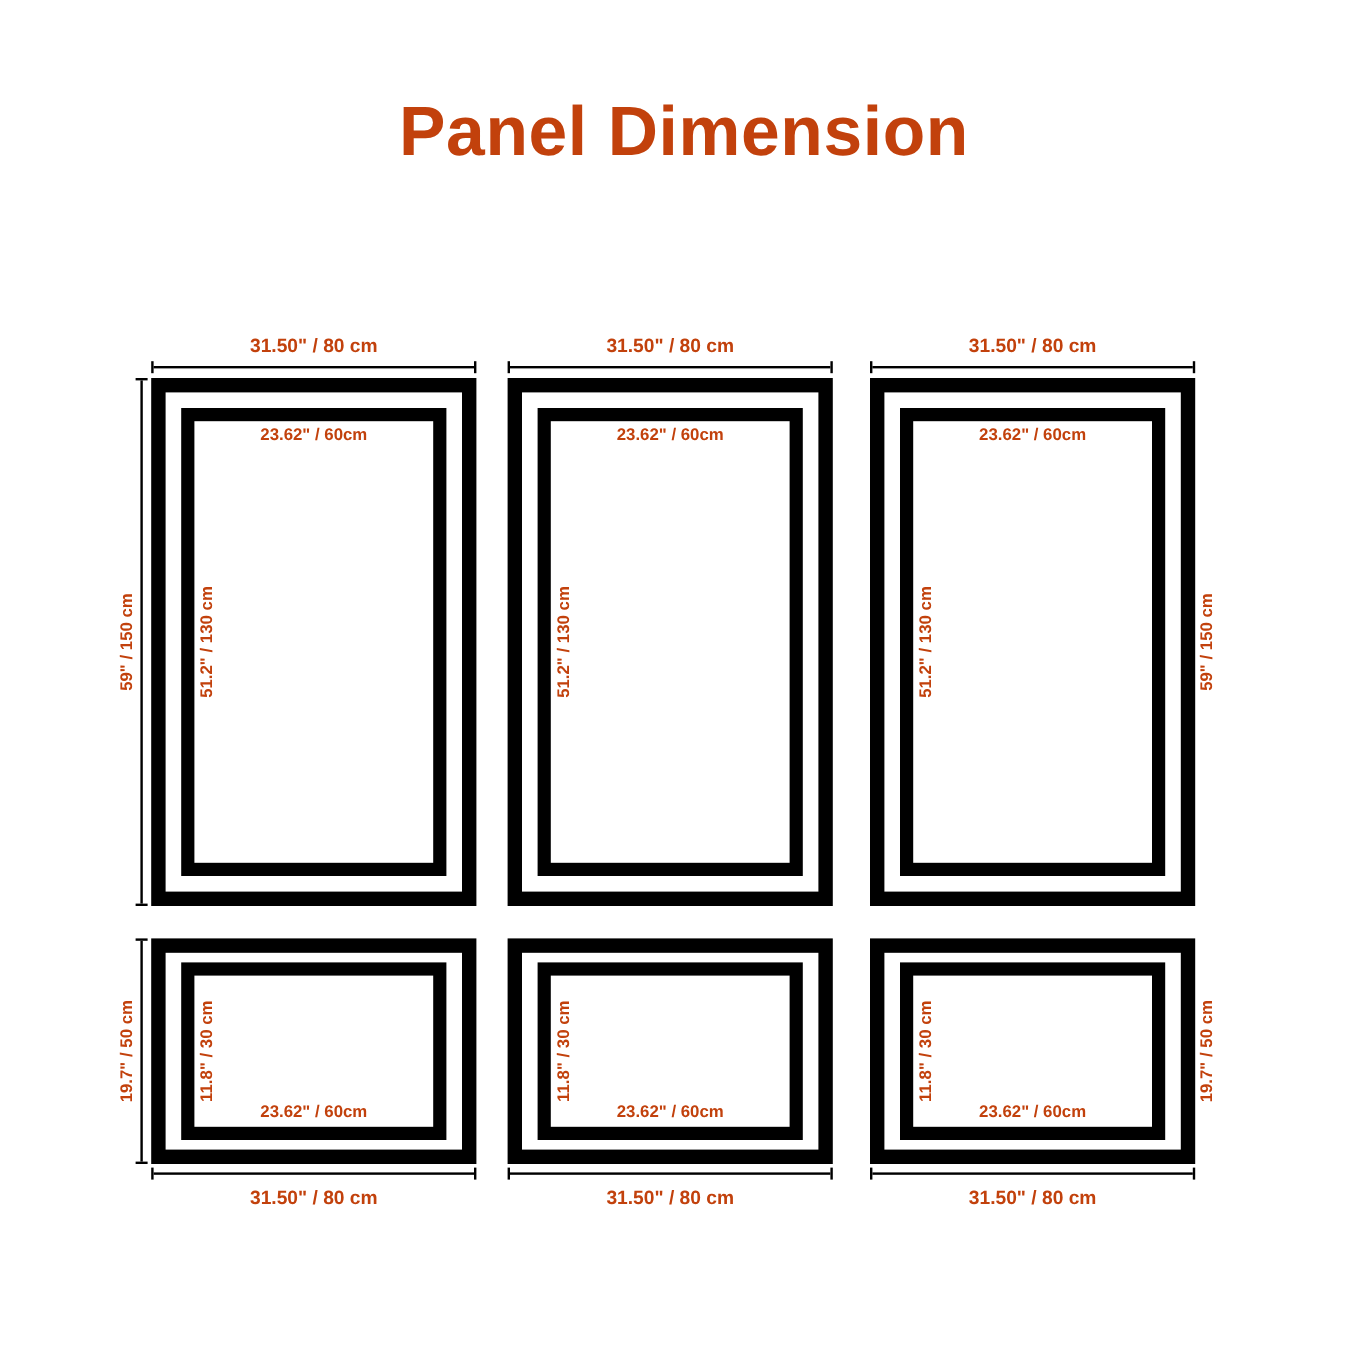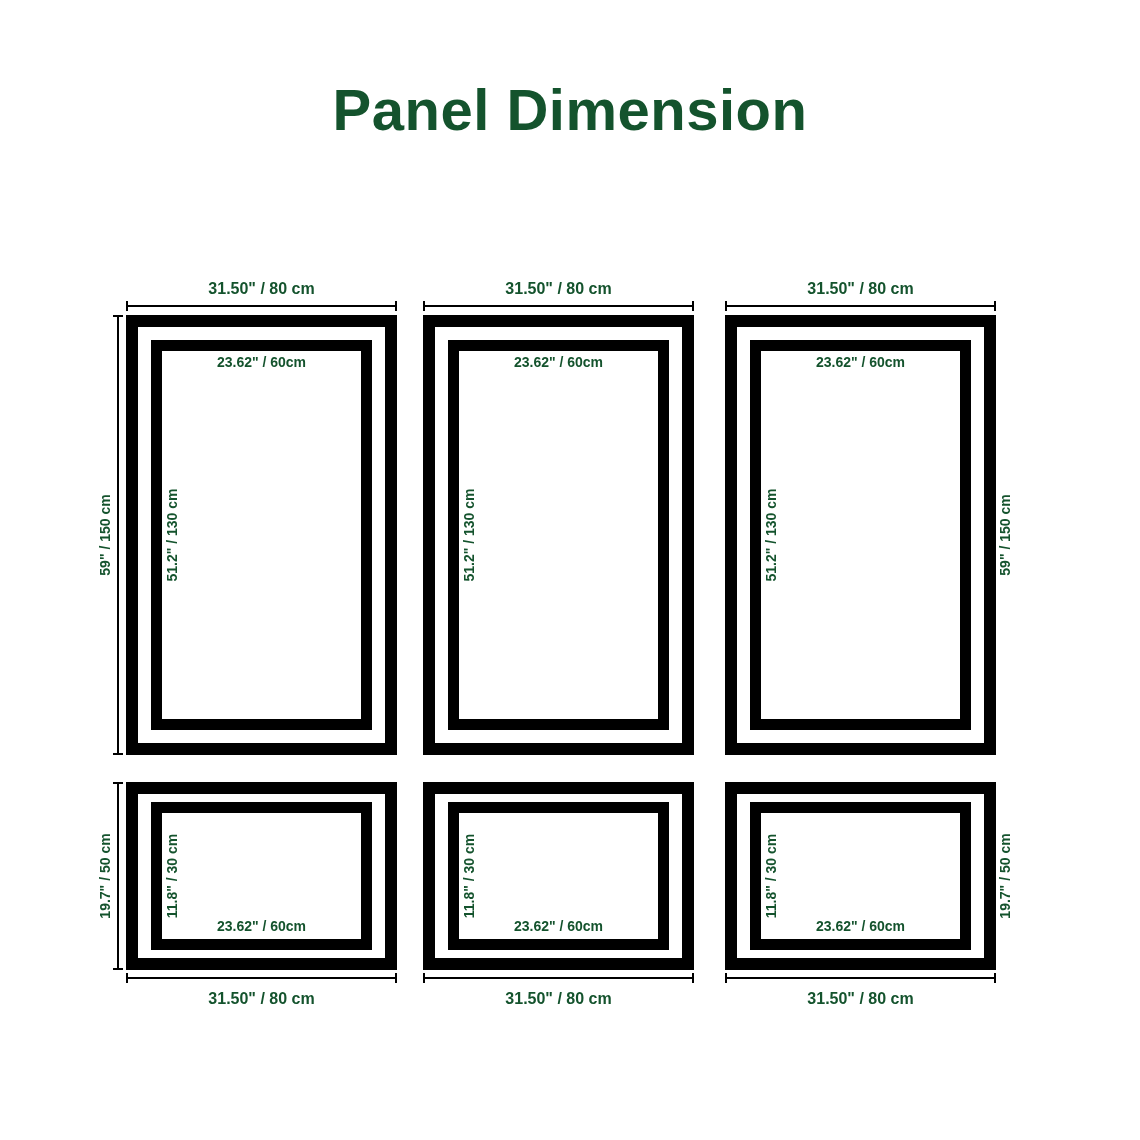--- a/index.html
+++ b/index.html
@@ -1,20 +1,20 @@
 <!DOCTYPE html>
 <html><head>
 <meta charset="utf-8">
 <style>
   * { box-sizing: border-box; }
   html, body { margin: 0; padding: 0; background: #ffffff; }
   body { width: 1140px; height: 1140px; font-family: "Liberation Sans", sans-serif; }
   #canvas {
     position: relative; width: 1140px; height: 1140px;
-    background: #ffffff; color: #14532d; font-weight: 700; overflow: hidden;
+    background: #ffffff; color: #c2410c; font-weight: 700; overflow: hidden;
   }
   .title {
     position: absolute; top: 76px; left: 0; width: 100%;
     text-align: center; font-size: 58px; font-weight: 700; letter-spacing: 0.5px;
   }
 
   
   .panel { position: absolute; }
   .p1 { left: 126px; top: 315px; width: 271px; height: 440px; }
   .p2 { left: 423px; top: 315px; width: 271px; height: 440px; }

